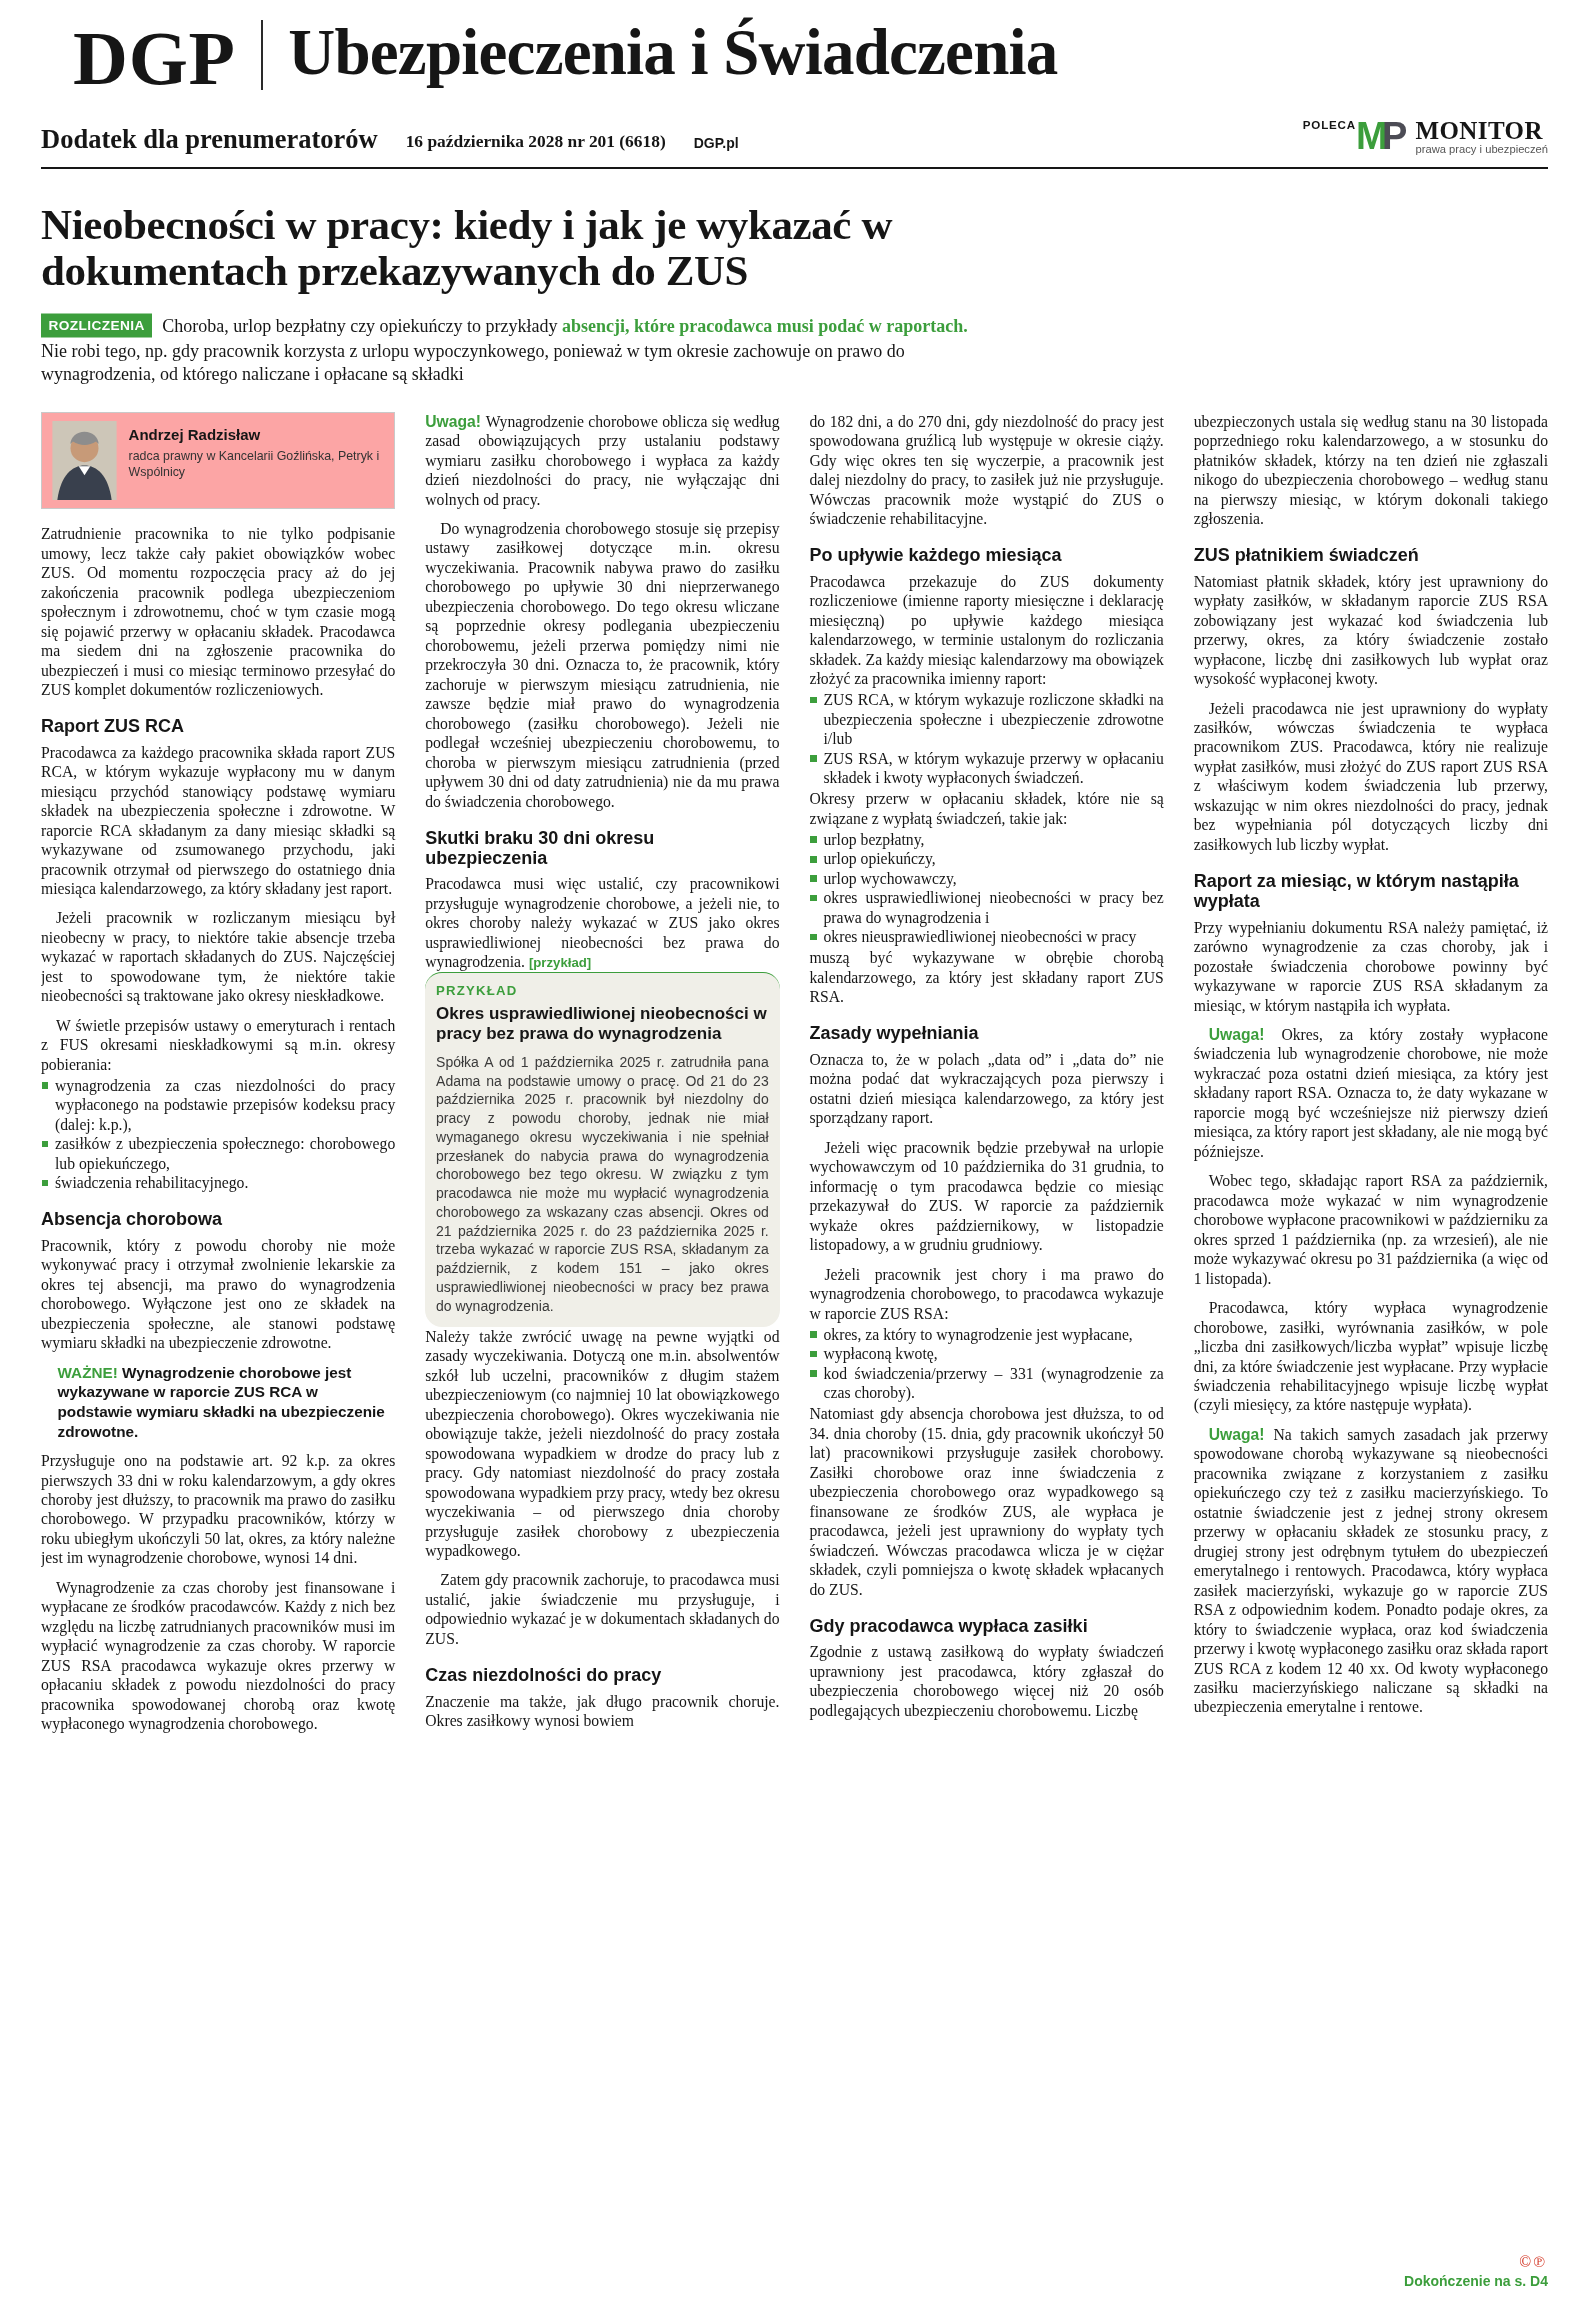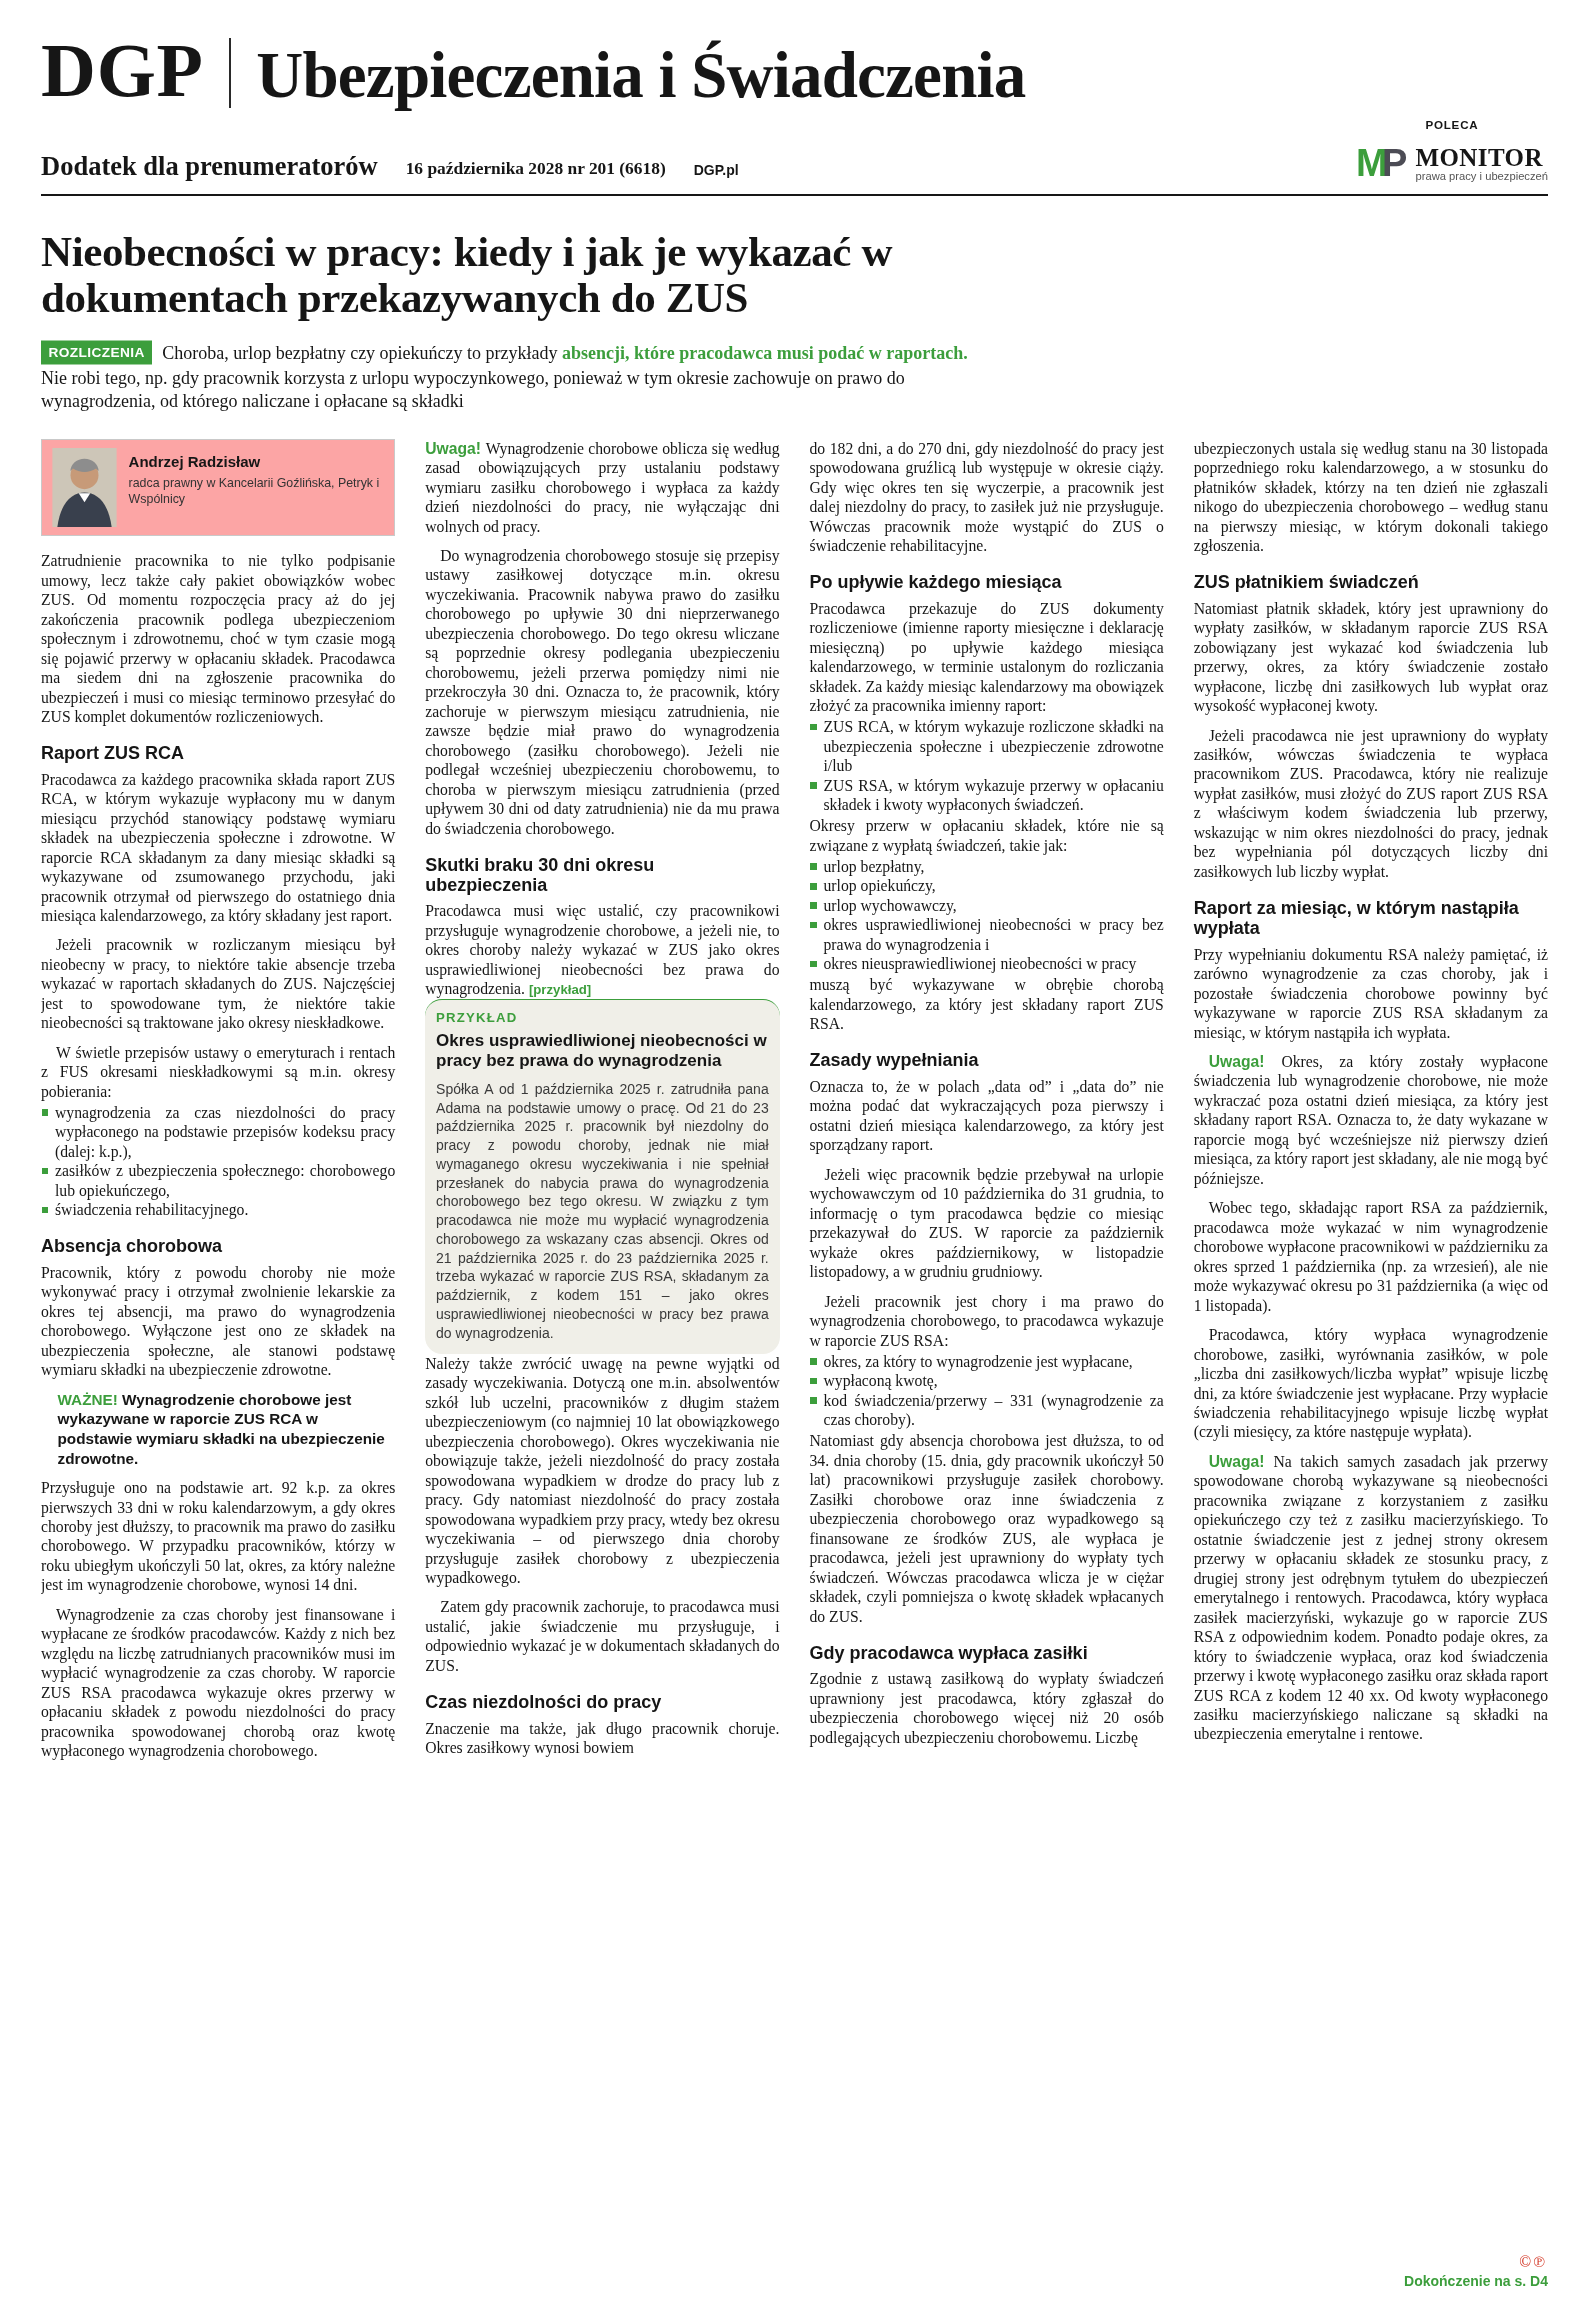--- a/index.html
+++ b/index.html
@@ -1,30 +1,30 @@
 <!DOCTYPE html>
 <html lang="pl" style="--accent: #3c9e3c; --rights: #d2301f;font-size:13.2px"><head>
 <meta charset="utf-8">
 <style>
   :root { --accent:#3c9e3c; --rights:#d2301f; }
   * { margin:0; padding:0; box-sizing:border-box; }
   body { width:1589px; height:2307px; background:#fff; color:#161616;
          font-family:"Liberation Serif", serif; position:relative; overflow:hidden; }
   .page { height:100%; padding:20px 41px 21.5px; display:flex; flex-direction:column; }
 
-  .masthead { display:flex; align-items:flex-end; gap:25px; height:88px; }
+  .masthead { display:flex; align-items:flex-start; gap:25px; height:88px;margin-left:32px; }
   .logo { font-size:76px; font-weight:700; letter-spacing:0.8px; line-height:1; }
   .mast-div { width:2.5px; height:70px; background:#2a2a2a; }
   .mast-title { font-size:65px; font-weight:700; line-height:1; letter-spacing:-0.8px; }
 
   .meta-row { margin-top:10px; display:flex; align-items:flex-end; gap:28px; }
   .dodatek { font-size:26.5px; font-weight:700; }
   .issue { font-size:17.4px; font-weight:700; padding-bottom:3.3px; }
   .site { font-family:Liberation Sans, sans-serif; font-size:14px; font-weight:700; padding-bottom:4.1px; }
-  .partner { margin-left:auto; display:flex; flex-direction:column; align-items:center; gap:14px; }
+  .partner { margin-left:auto; display:flex; flex-direction:row; align-items:flex-start; gap:0; }
   .poleca { font-family:"Liberation Sans",sans-serif; font-size:11.6px; font-weight:700; letter-spacing:0.8px; }
   .mp-row { display:flex; align-items:center; gap:8.3px; }
   .mp-m { font-family:"Liberation Sans",sans-serif; font-weight:700; font-size:38px; color:var(--accent); line-height:.9; }
   .mp-p { font-family:"Liberation Sans",sans-serif; font-weight:700; font-size:38px; color:#4c4c55; line-height:.9; margin-left:-14px; }
   .mp-text { display:flex; flex-direction:column; }
   .mp-name { font-size:25px; font-weight:700; line-height:1; letter-spacing:0.4px; }
   .mp-sub { font-family:"Liberation Sans",sans-serif; font-size:11.2px; color:#555; }
 
   .top-rule { height:2.5px; background:#161616; margin-top:11.6px; }
 

